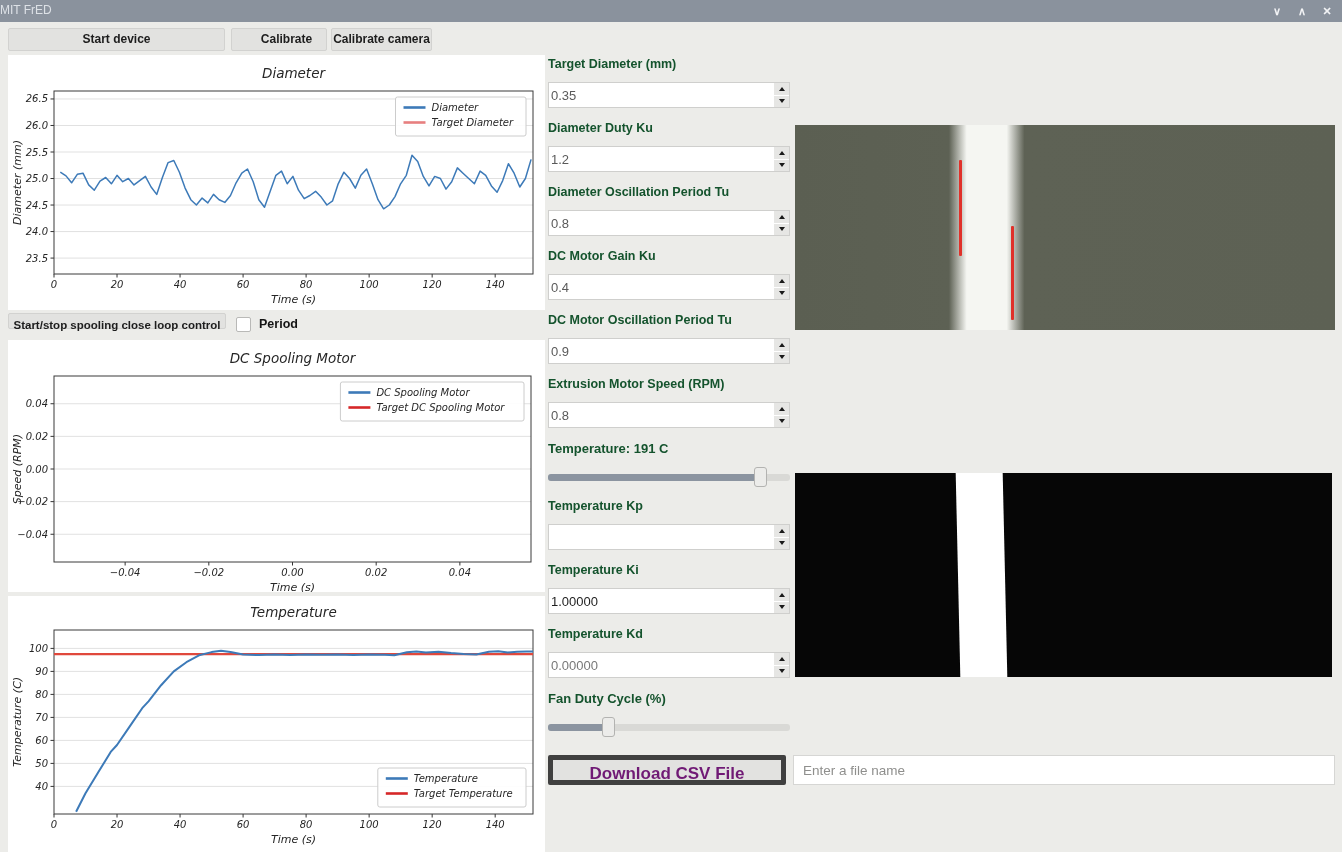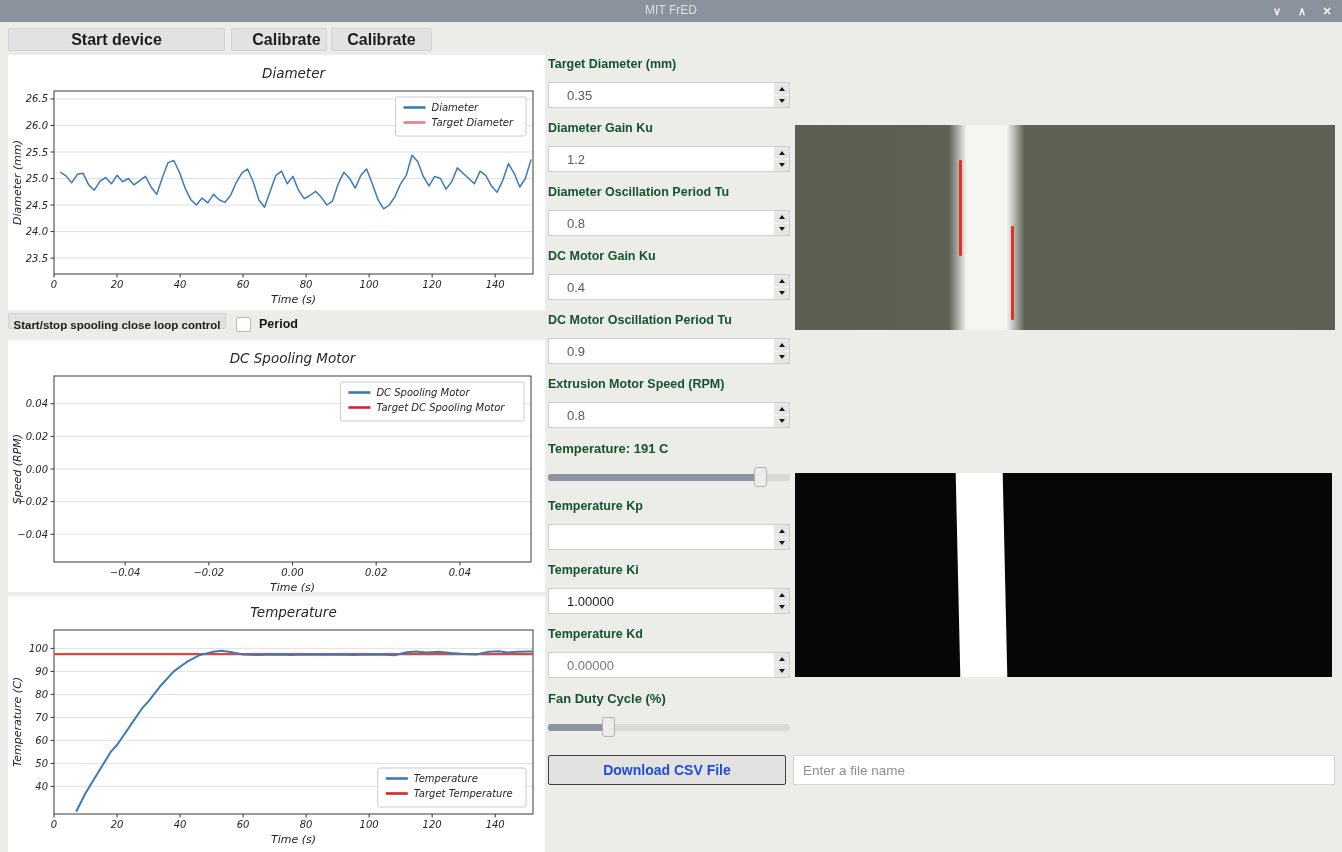--- a/index.html
+++ b/index.html
@@ -2,62 +2,62 @@
 <html><head>
 <meta charset="utf-8">
 <style>
   * { margin:0; padding:0; box-sizing:border-box; }
   html,body { width:1342px; height:852px; }
   body { font-family:"Liberation Sans", sans-serif; background:#ecece9; }
   #app { position:relative; width:1342px; height:852px; background:#ecece9; overflow:hidden; }
 
   
   #titlebar { position:absolute; left:0; top:0; width:1342px; height:22px; background:#8a929d; }
-  #titlebar .title { position:absolute; left:0; right:0; top:3px; text-align:center; font-size:12px; color:#dde1e6; }
+  #titlebar .title { position:absolute; left:0; right:0; top:3px; text-align:left; font-size:12px; color:#dde1e6; }
   #titlebar .controls { position:absolute; right:8px; top:0; height:22px; display:flex; align-items:center; gap:11px; }
   #titlebar .wbtn { color:#f2f3f5; font-size:11px; font-weight:bold; width:14px; text-align:center; cursor:default; }
 
   
-  .toolbtn { position:absolute; top:28px; height:23px; background:#e2e2e0; border:1px solid #d2d2d0; border-radius:2px; font-family:"Liberation Sans",sans-serif; font-weight:bold; font-size:16px; color:#1d1d1d; text-align:center; line-height:21px; }
+  .toolbtn { position:absolute; top:28px; height:23px; background:#e2e2e0; border:1px solid #d2d2d0; border-radius:2px; font-family:"Liberation Sans",sans-serif; font-weight:bold; font-size:12px; color:#1d1d1d; text-align:center; line-height:21px; }
   #btn-start { left:8px; width:217px; }
   #btn-calmotor { left:231px; width:96px;padding-left:15px; }
   #btn-calcamera { left:331px; width:101px; }
 
   
   .card { position:absolute; left:8px; width:537px; background:#ffffff; overflow:hidden;font-style:italic; }
   #c1 { top:55px; height:255px; }
   #c2 { top:340px; height:252px; }
   #c3 { top:596px; height:256px; }
 
   
   #btn-spool { position:absolute; left:8px; top:313px; width:218px; height:16px; background:#e2e2e0; border:1px solid #d2d2d0; border-radius:2px; font-weight:bold; font-size:11.5px; color:#1d1d1d; text-align:center; line-height:22px; }
   #binary-box { position:absolute; left:236px; top:317px; width:15px; height:15px; background:#ffffff; border:1px solid #b9b9b7; border-radius:2px; }
   #binary-label { position:absolute; left:259px; top:317px; font-weight:bold; font-size:12.5px; color:#141414; }
 
   
   #midcol { position:absolute; left:548px; top:50px; width:242px; padding-top:7px; }
   .flabel { font-weight:bold; font-size:12.5px; color:#14532d; height:16px; margin-bottom:9px; }
   .slabel { font-size:13px; margin-bottom:12px; }
   .spin { position:relative; width:242px; height:26px; background:#ffffff; border:1px solid #cfcfcd; margin-bottom:13px; }
-  .spin input { position:absolute; left:0; top:0; width:224px; height:24px; border:none; outline:none; padding:0 0 0 18px; font-family:"Liberation Sans",sans-serif; font-size:13px; color:#5a5a5a; background:transparent; }
+  .spin input { position:absolute; left:0; top:0; width:224px; height:24px; border:none; outline:none; padding:0 0 0 2px; font-family:"Liberation Sans",sans-serif; font-size:13px; color:#5a5a5a; background:transparent; }
   .spin input.muted { color:#787878; }
   .spin input.dark { color:#1e1e1e; }
   .spinbtns { position:absolute; right:0; top:0; width:15px; height:24px; display:flex; flex-direction:column; }
   .sbtn { flex:1; background:#e6e6e4; display:flex; align-items:center; justify-content:center; }
   .sbtn + .sbtn { margin-top:1px; }
   .tri { width:0; height:0; border-left:3.5px solid transparent; border-right:3.5px solid transparent; }
   .tri.up { border-bottom:4.5px solid #1a1a1a; }
   .tri.down { border-top:4.5px solid #1a1a1a; }
   .slider { position:relative; width:242px; height:16px; margin-bottom:14px; }
   .groove { position:absolute; left:0; right:0; top:5px; height:7px; background:#d9d9d6; border-radius:3px; }
   .groove .fill { height:7px; border-radius:3px; background:#8b94a0; }
   .handle { position:absolute; top:-2px; width:13px; height:20px; background:#ececea; border:1px solid #b3b3b1; border-radius:3px; }
 
   
-  #btn-csv { position:absolute; left:548px; top:755px; width:238px; height:30px; background:#e2e2e0; border:1px solid #404040; border-radius:2px; font-weight:bold; font-size:14px; color:#1d4ed8; text-align:center; line-height:28px; }
+  #btn-csv { position:absolute; left:548px; top:755px; width:238px; height:30px; background:#e2e2e0; border:5px solid #404040; border-radius:2px; font-weight:bold; font-size:17px; color:#701a75; text-align:center; line-height:28px; }
   #file-input { position:absolute; left:793px; top:755px; width:542px; height:30px; background:#ffffff; border:1px solid #d6d6d4; padding-left:9px; font-family:"Liberation Sans",sans-serif; font-size:13.5px; color:#2a2a2a; outline:none; }
   #file-input::placeholder { color:#8f8f8d; }
 
   
   #cam-top { position:absolute; left:795px; top:125px; width:540px; height:205px;
     background:linear-gradient(90deg,#5b5f52 0%,#5d6154 28.5%,#f5f6f2 31.8%,#f5f6f2 39.2%,#5e6255 42.5%,#5d6154 100%); }
   .edge-marker { position:absolute; width:3px; border-radius:1px; }
   #marker-left { left:164px; top:35px; height:96px; }
   #marker-right { left:216px; top:101px; height:94px; }
   #cam-bottom { position:absolute; left:795px; top:473px; width:537px; height:204px; background:#060606; overflow:hidden; }
@@ -235,21 +235,21 @@
             <div class="sbtn">
               <div class="tri up"></div>
             </div>
             <div class="sbtn">
               <div class="tri down"></div>
             </div>
           </div>
         </div>
       </div>
       <div class="group">
-        <div class="flabel">Diameter Gain Ku</div>
+        <div class="flabel">Diameter Duty Ku</div>
         <div class="spin">
           <input value="1.2" style="">
           <div class="spinbtns">
             <div class="sbtn">
               <div class="tri up"></div>
             </div>
             <div class="sbtn">
               <div class="tri down"></div>
             </div>
           </div>

